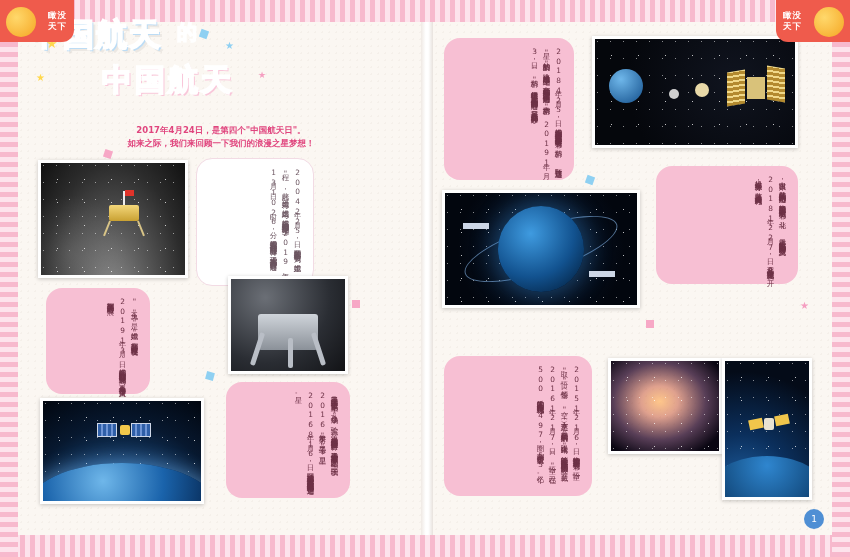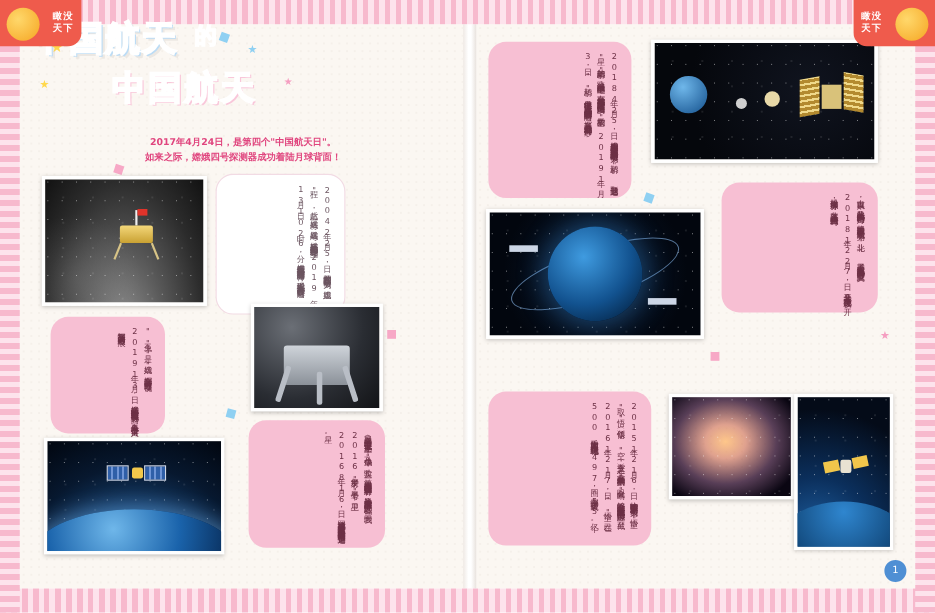--- a/index.html
+++ b/index.html
@@ -279,21 +279,21 @@
   <div class="page-num">1</div>
 
   <div class="title-wrap">
     <span class="title-main">中国航天</span>
     <span class="title-de">的</span>
     <div class="title-sub">中国航天</div>
   </div>
 
   <div class="lead" style="position:absolute; left:34px; top:118px;">
     <div>2017年4月24日，是第四个"中国航天日"。</div>
-    <div>如来之际，嫦娥四号探测器成功着陆月球背面！</div>
+    <div>如来之际，我们来回顾一下我们的浪漫之星梦想！</div>
   </div>
 
   <span class="star" style="left:46px; top:36px;">★</span>
   <span class="star" style="left:36px; top:72px; font-size:10px;">★</span>
   <span class="star" style="left:225px; top:40px; font-size:10px; color:#8fd0f2;">★</span>
   <span class="star" style="left:258px; top:70px; font-size:9px; color:#f59ec1;">★</span>
   <div class="sq" style="left:200px; top:30px; background:#8fd0f2; transform:rotate(20deg);"></div>
   <div class="sq" style="left:104px; top:150px; background:#f7a8c6; transform:rotate(18deg);"></div>
 
   <div class="photo ph-moon" style="left:38px; top:160px; width:150px; height:118px;">

